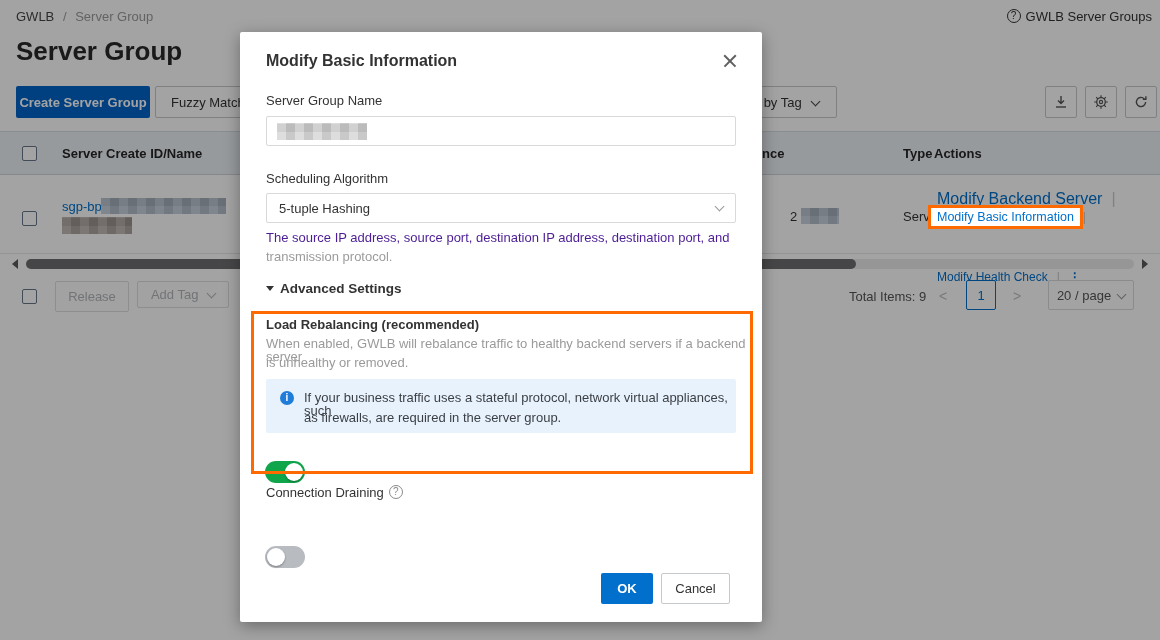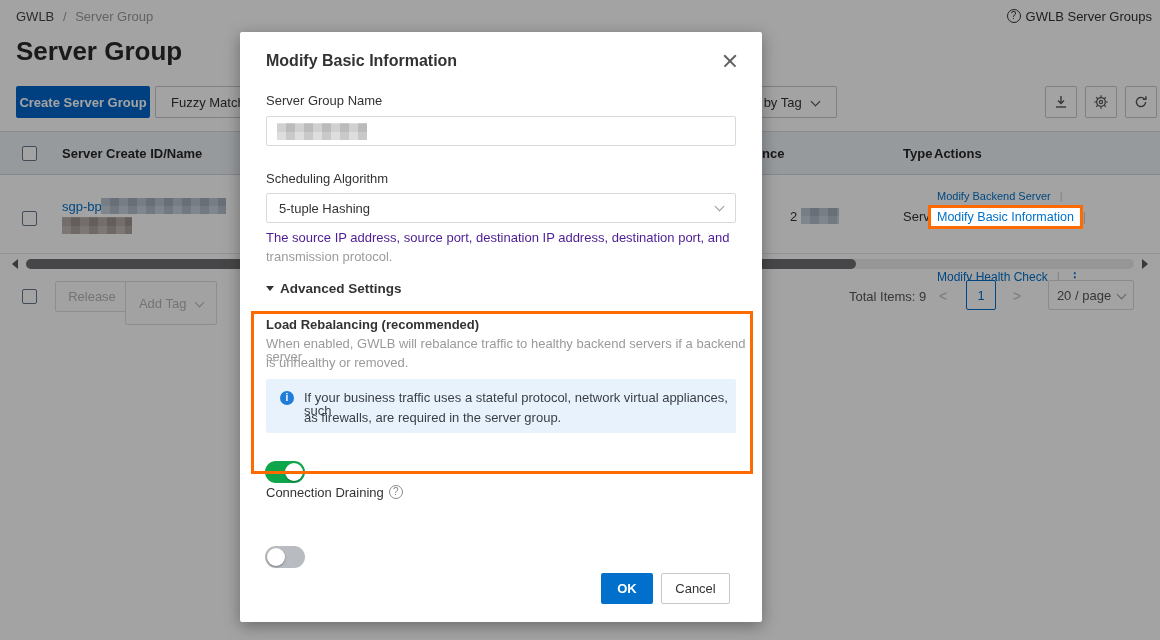--- a/index.html
+++ b/index.html
@@ -122,21 +122,21 @@
     <div class="cb abs" style="left:22px; top:35px;"></div>
     <a class="link abs" style="left:62px; top:24px;">sgp-bp</a>
     <div class="mosaic mosaic-blue abs" style="left:101px; top:22px; width:125px; height:16px;"></div>
     <div class="mosaic mosaic-warm abs" style="left:62px; top:41px; width:70px; height:17px;"></div>
 
     <div class="abs" style="left:790px; top:34px; color:#333;">2</div>
     <div class="mosaic mosaic-blue abs" style="left:801px; top:32px; width:38px; height:16px;"></div>
 
     <div class="abs" style="left:903px; top:34px; color:#333;">Serve</div>
 
-    <div class="abs" style="left:937px; top:15px; display:flex; gap:9px; font-size:11px;">
+    <div class="abs" style="left:937px; top:15px; display:flex; gap:9px; font-size:16px;">
       <a class="link">Modify Backend Server</a>
       <span class="sep">|</span>
     </div>
     <div class="abs" style="left:937px; top:35px; display:flex; gap:9px; font-size:12.5px;">
       <a class="link" style="visibility:hidden;">Modify Basic Information</a>
       <span class="sep">|</span>
     </div>
     <div class="abs" style="left:937px; top:55px; display:flex; gap:9px; align-items:center; font-size:12px;margin-top:40px;">
       <a class="link">Modify Health Check</a>
       <span class="sep">|</span>
@@ -144,21 +144,21 @@
     </div>
   </div>
 
   <div class="tri-left abs" style="left:12px; top:259px;"></div>
   <div class="abs" style="left:26px; top:259px; width:1108px; height:10px; border-radius:5px; background:#ebebeb;"></div>
   <div class="abs" style="left:26px; top:259px; width:830px; height:10px; border-radius:5px; background:#6e6e71;"></div>
   <div class="tri-right abs" style="left:1142px; top:259px;"></div>
 
   <div class="cb abs" style="left:22px; top:289px;"></div>
   <button class="btn-disabled abs" style="left:55px; top:281px; width:74px; height:31px;">Release</button>
-  <button class="btn-disabled abs" style="left:125px; top:281px; width:92px; height:44px;">
+  <button class="btn-disabled abs" style="left:137px; top:281px; width:92px; height:27px;">
     <span>Add Tag</span>
     <span class="chev chev-light" style="margin-left:6px; margin-bottom:2px; border-color:#b3b6ba;"></span>
   </button>
 
   <div class="abs" style="left:849px; top:290px; color:#555;">Total Items: 9</div>
   <div class="abs" style="left:939px; top:289px; color:#bcbcbc; font-size:14px;">&lt;</div>
   <div class="abs" style="left:966px; top:280px; width:30px; height:30px; border:1px solid #0070cc; border-radius:2px;
        color:#0070cc; display:flex; align-items:center; justify-content:center; background:#fff;">1</div>
   <div class="abs" style="left:1013px; top:289px; color:#bcbcbc; font-size:14px;">&gt;</div>
   <div class="abs" style="left:1048px; top:280px; width:86px; height:30px; border:1px solid #d7d9db; border-radius:2px;

